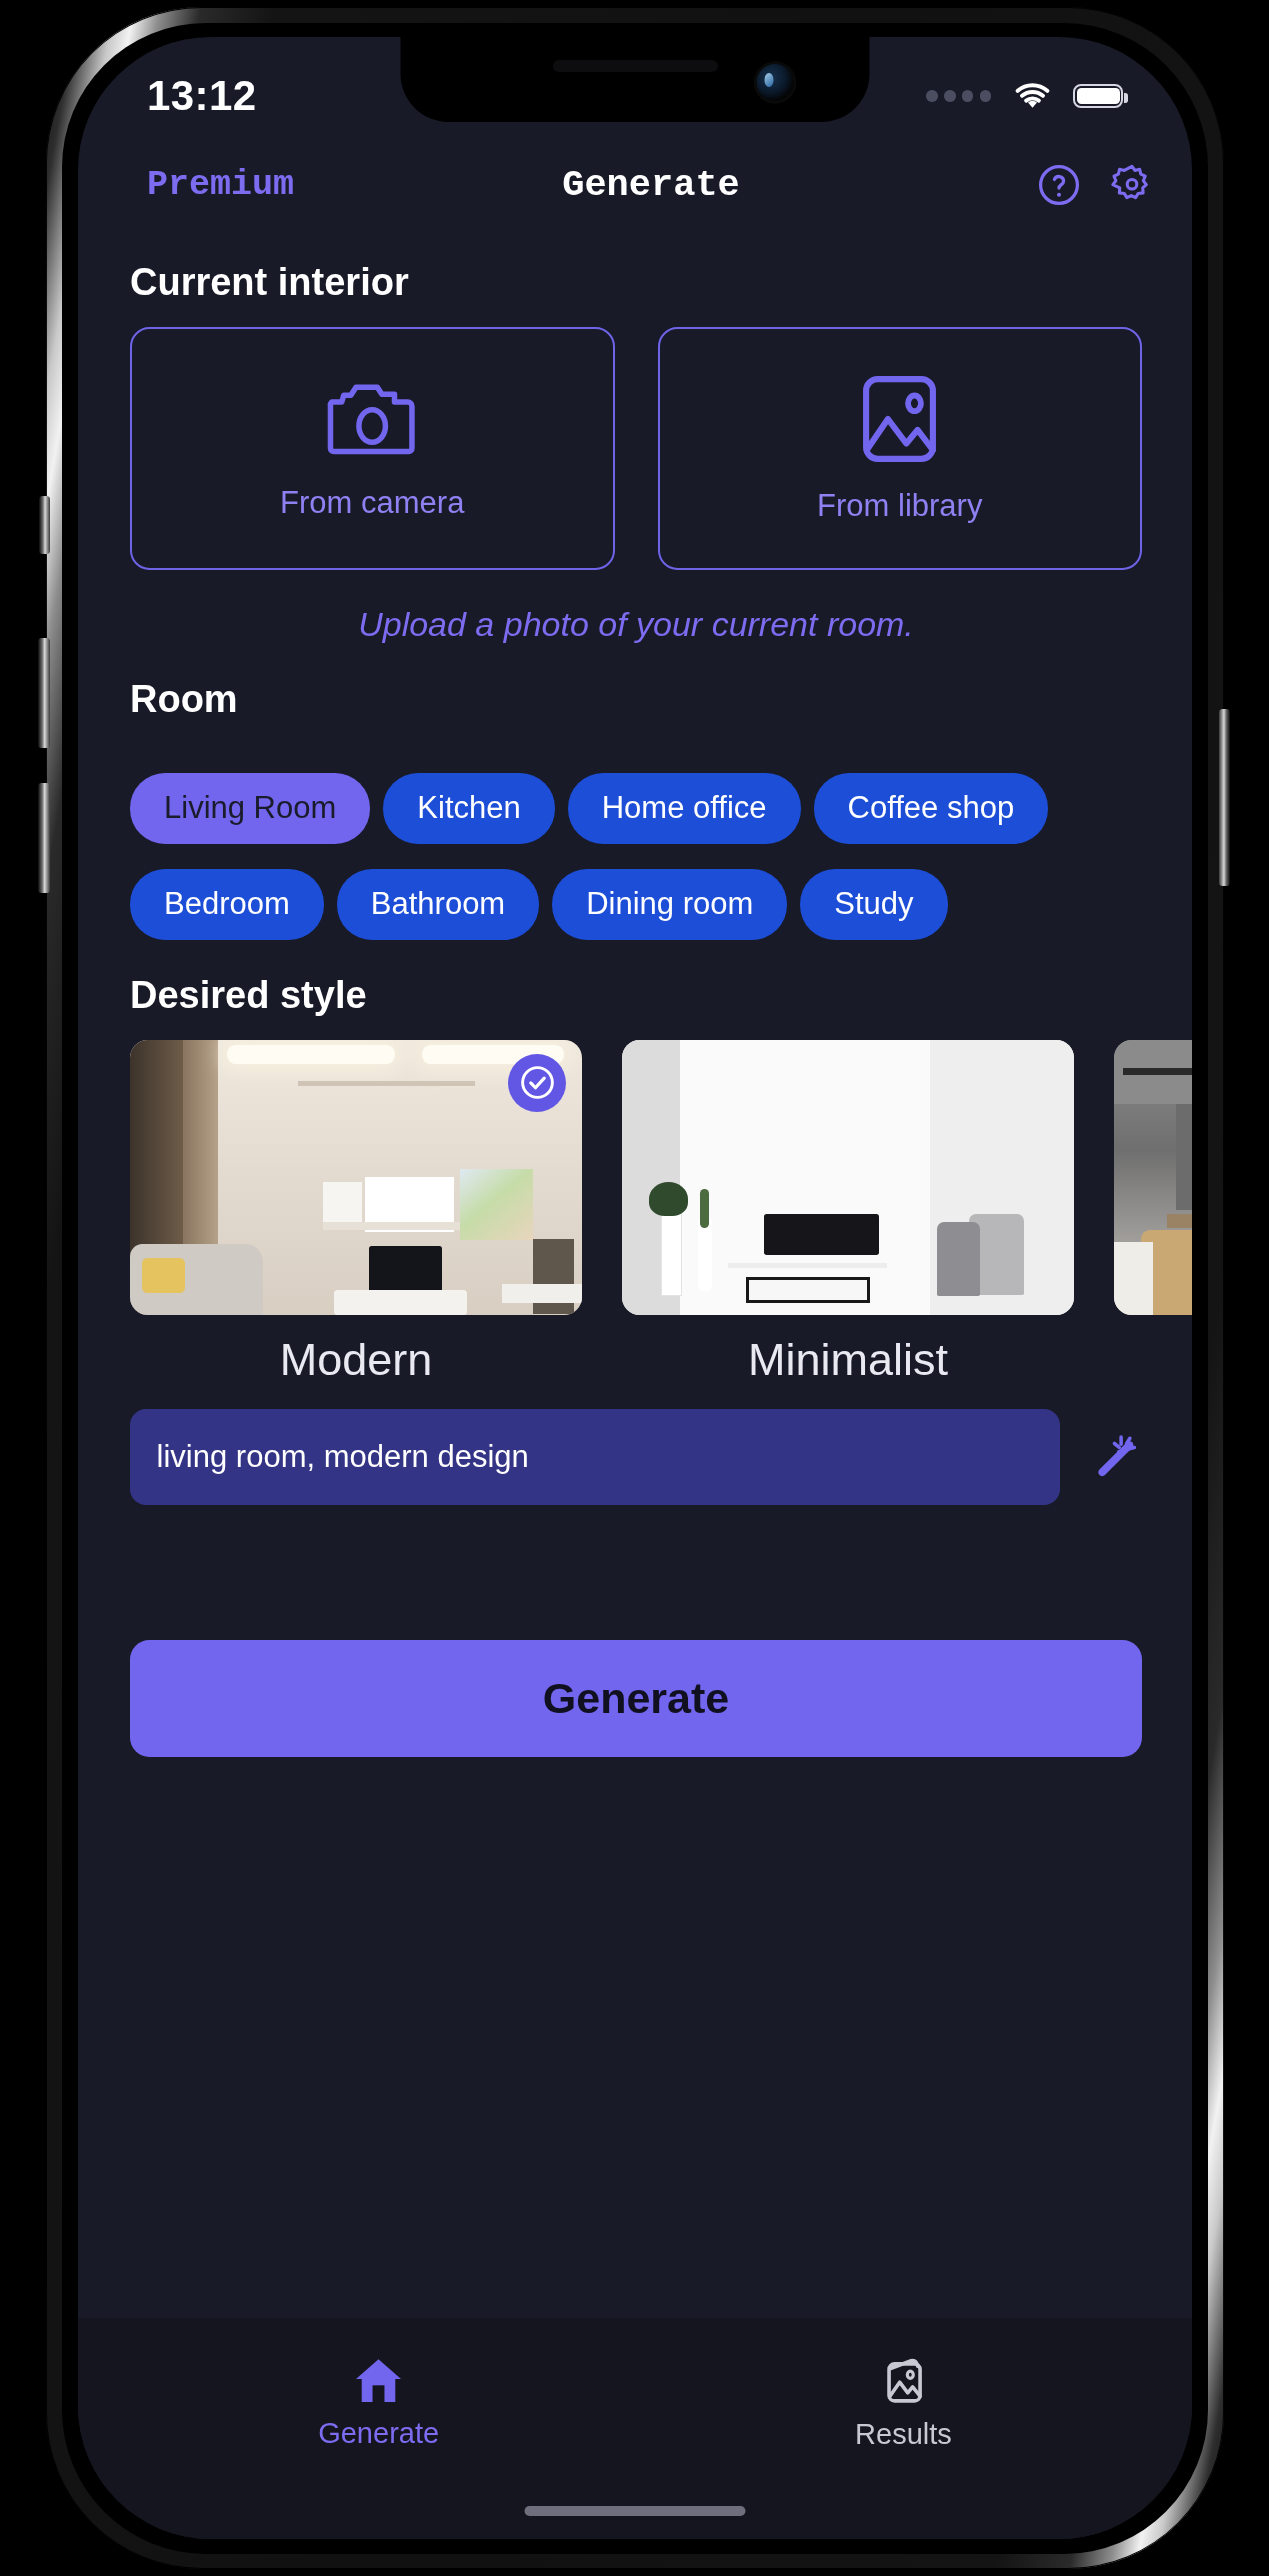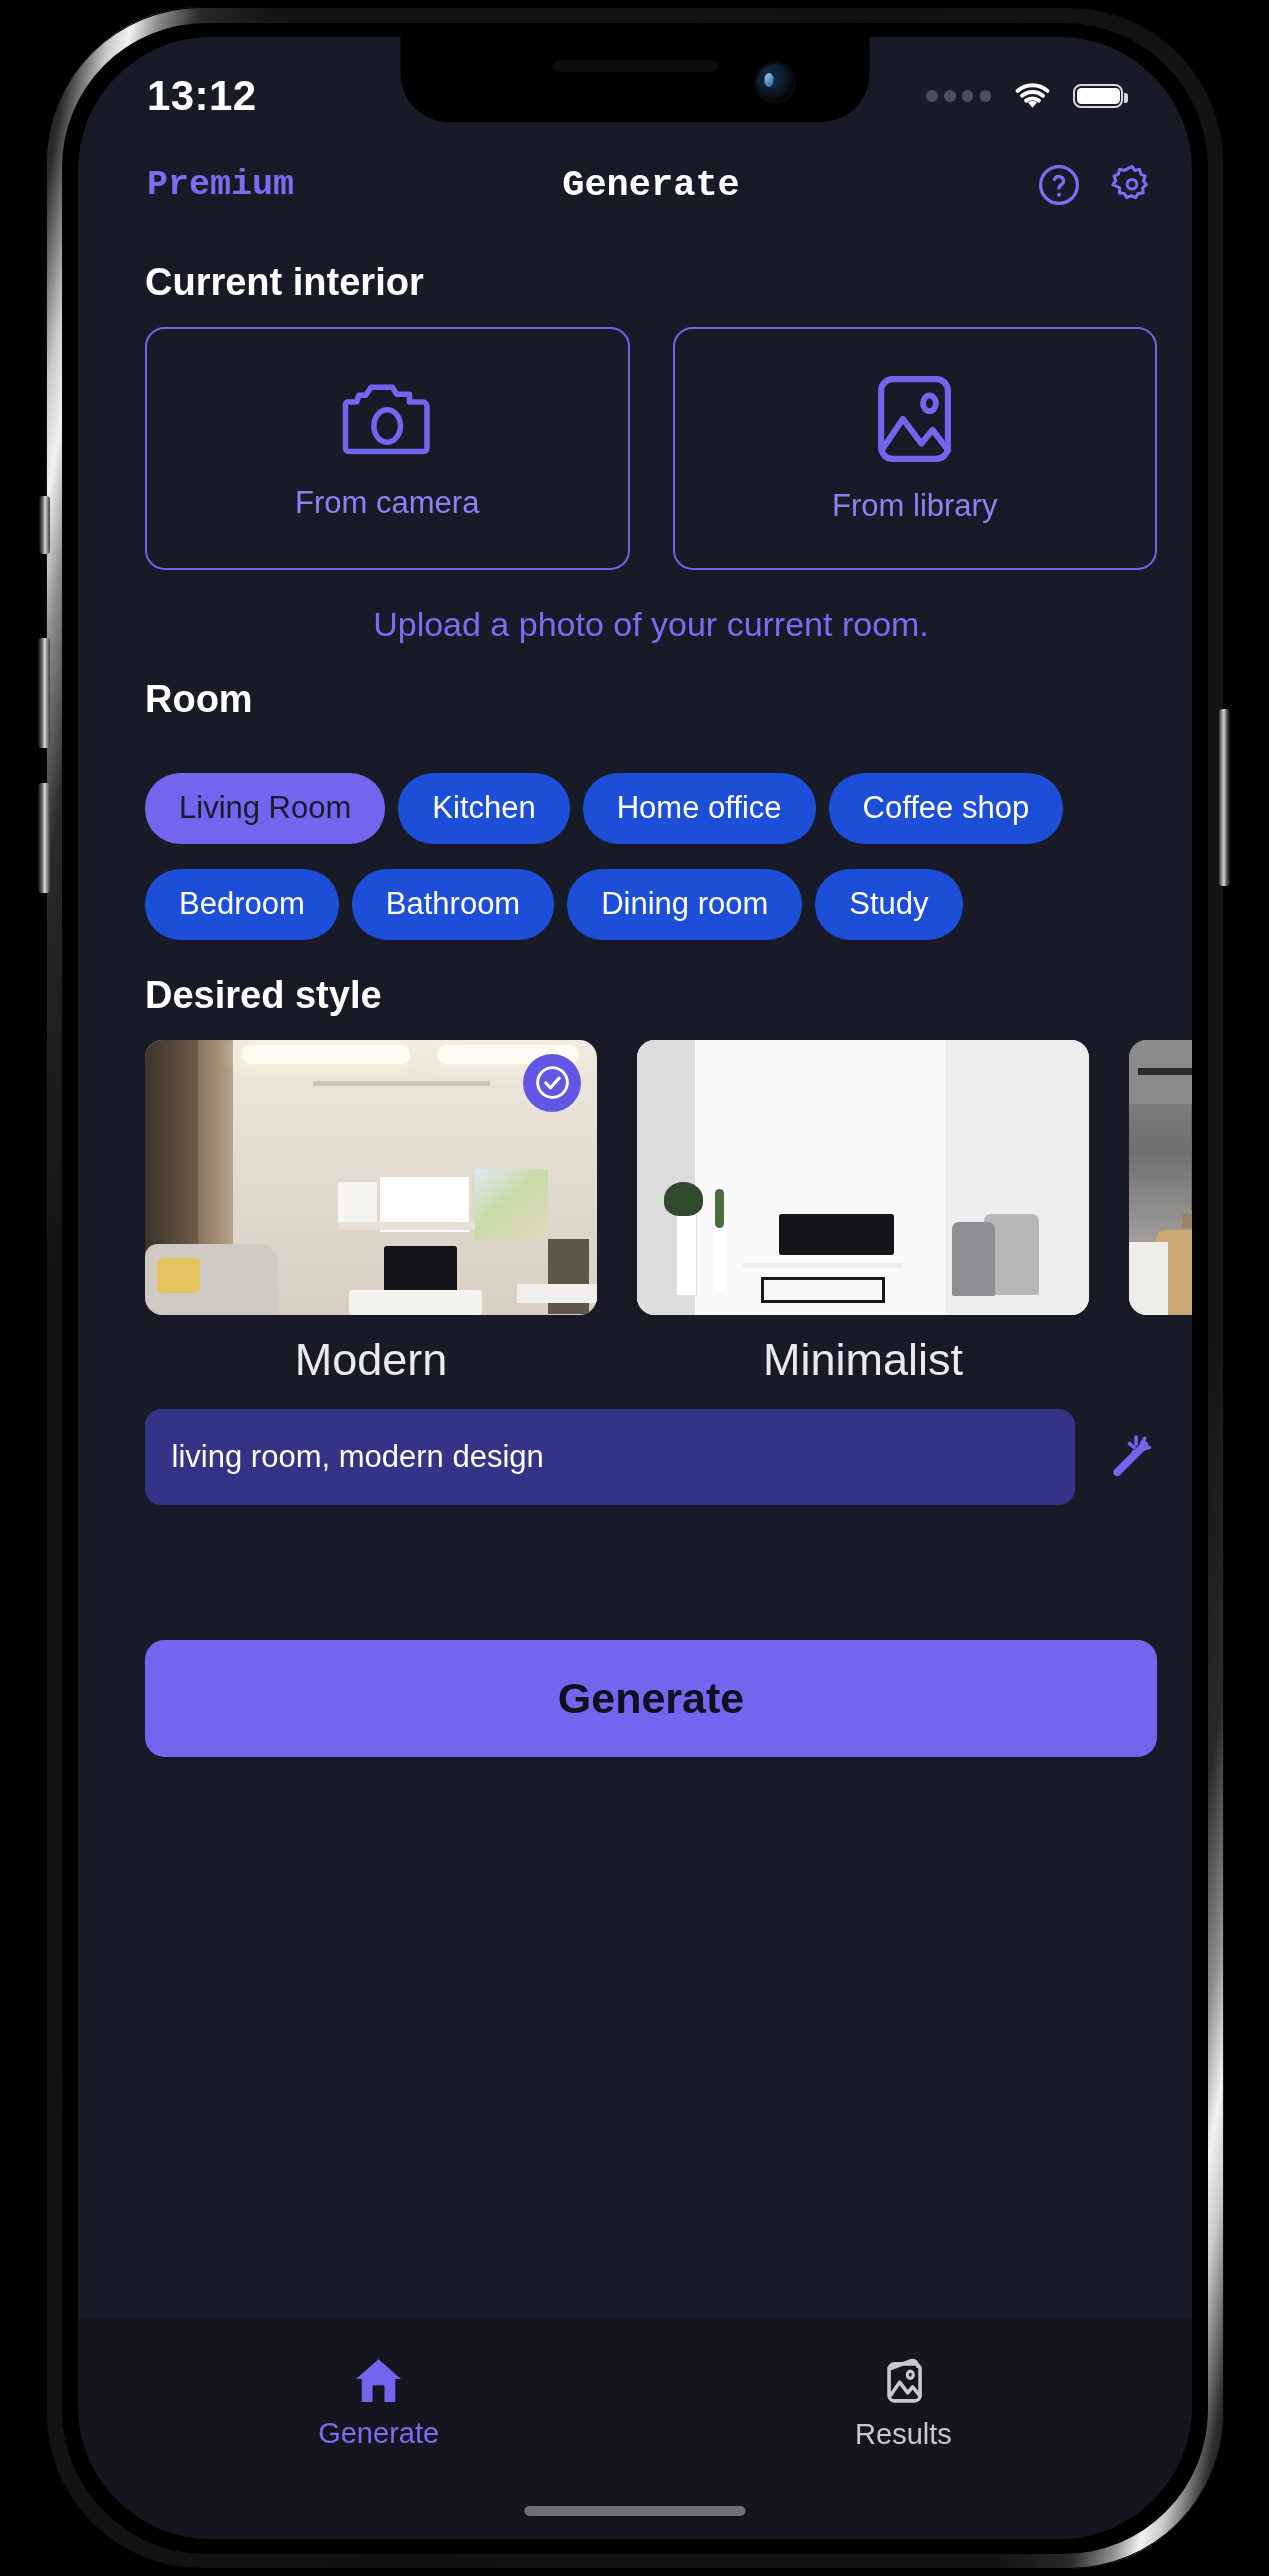--- a/index.html
+++ b/index.html
@@ -73,36 +73,36 @@
   }
   #nav-premium{color:#7C6CF0;font-size:35px;font-weight:600;cursor:pointer;}
   #nav-title{
     position:absolute;left:0;right:0;text-align:center;color:#fff;
     font-size:37px;font-weight:700;pointer-events:none;
   }
   #nav-actions{margin-left:auto;display:flex;align-items:center;gap:26.6px;z-index:2;}
   .nav-icon{width:46px;height:46px;display:block;cursor:pointer;}
 
   
-  #content{position:absolute;left:16px;top:190px;width:100%;}
+  #content{position:absolute;left:1px;top:190px;width:100%;}
   .section-title{
     color:#fff;font-size:38px;font-weight:700;margin:0 0 0 51px;padding-top:34px;
   }
   #upload-row{
     display:flex;gap:43px;padding:23px 51px 0 51px;box-sizing:border-box;
   }
   .upload-card{
     flex:1;height:239px;border:2.7px solid #6F63E8;border-radius:19.5px;
     display:flex;flex-direction:column;align-items:center;justify-content:center;
     gap:23px;cursor:pointer;
   }
   .upload-card svg{display:block;}
   .upload-card-label{color:#8E82F2;font-size:31px;}
   #upload-hint{
-    text-align:center;color:#7C6CF0;font-size:34px;margin-top:35px;
+    text-align:center;color:#7C6CF0;font-size:34px;margin-top:35px;font-style:italic;
   }
 
   
   .chip-row{display:flex;gap:13px;padding:0 51px;margin-top:25px;}
   .chip{
     height:71px;border-radius:35px;background:#1d4ed8;color:#fff;
     display:flex;align-items:center;justify-content:center;
     padding:0 34px;font-size:31px;white-space:nowrap;flex:none;cursor:pointer;
   }
   .chip.selected{background:#7266EE;color:#1A1B2B;}

